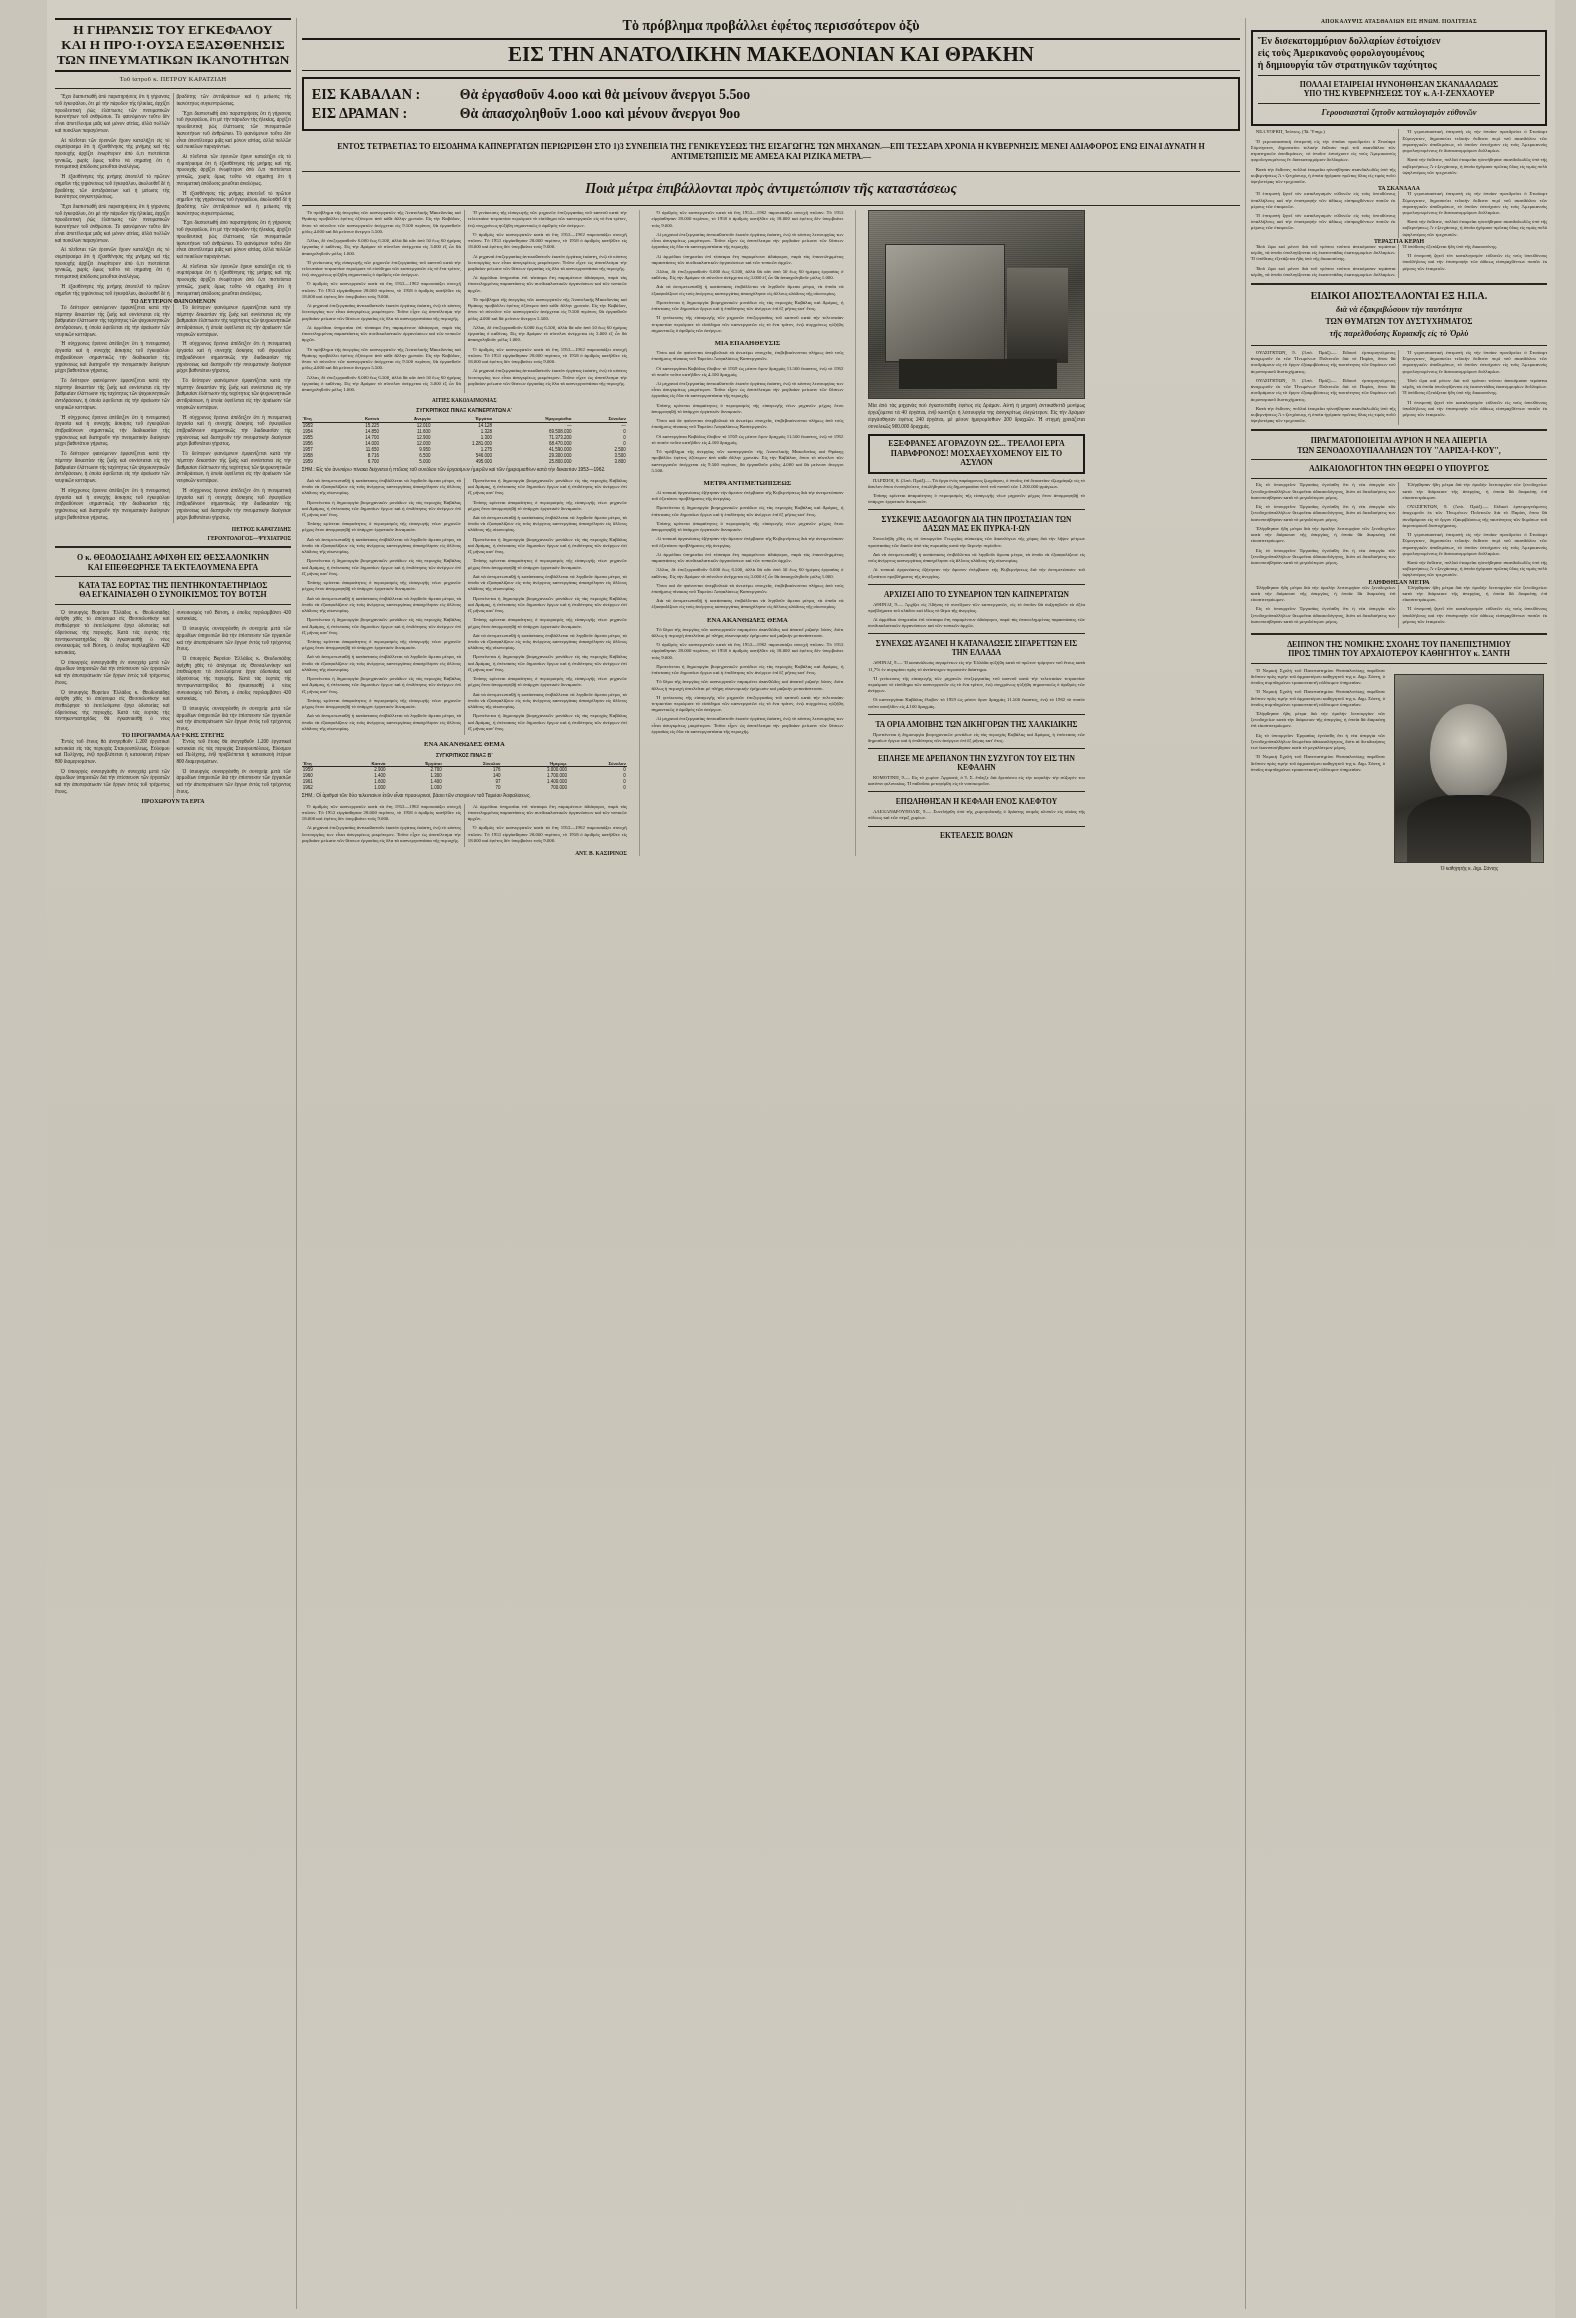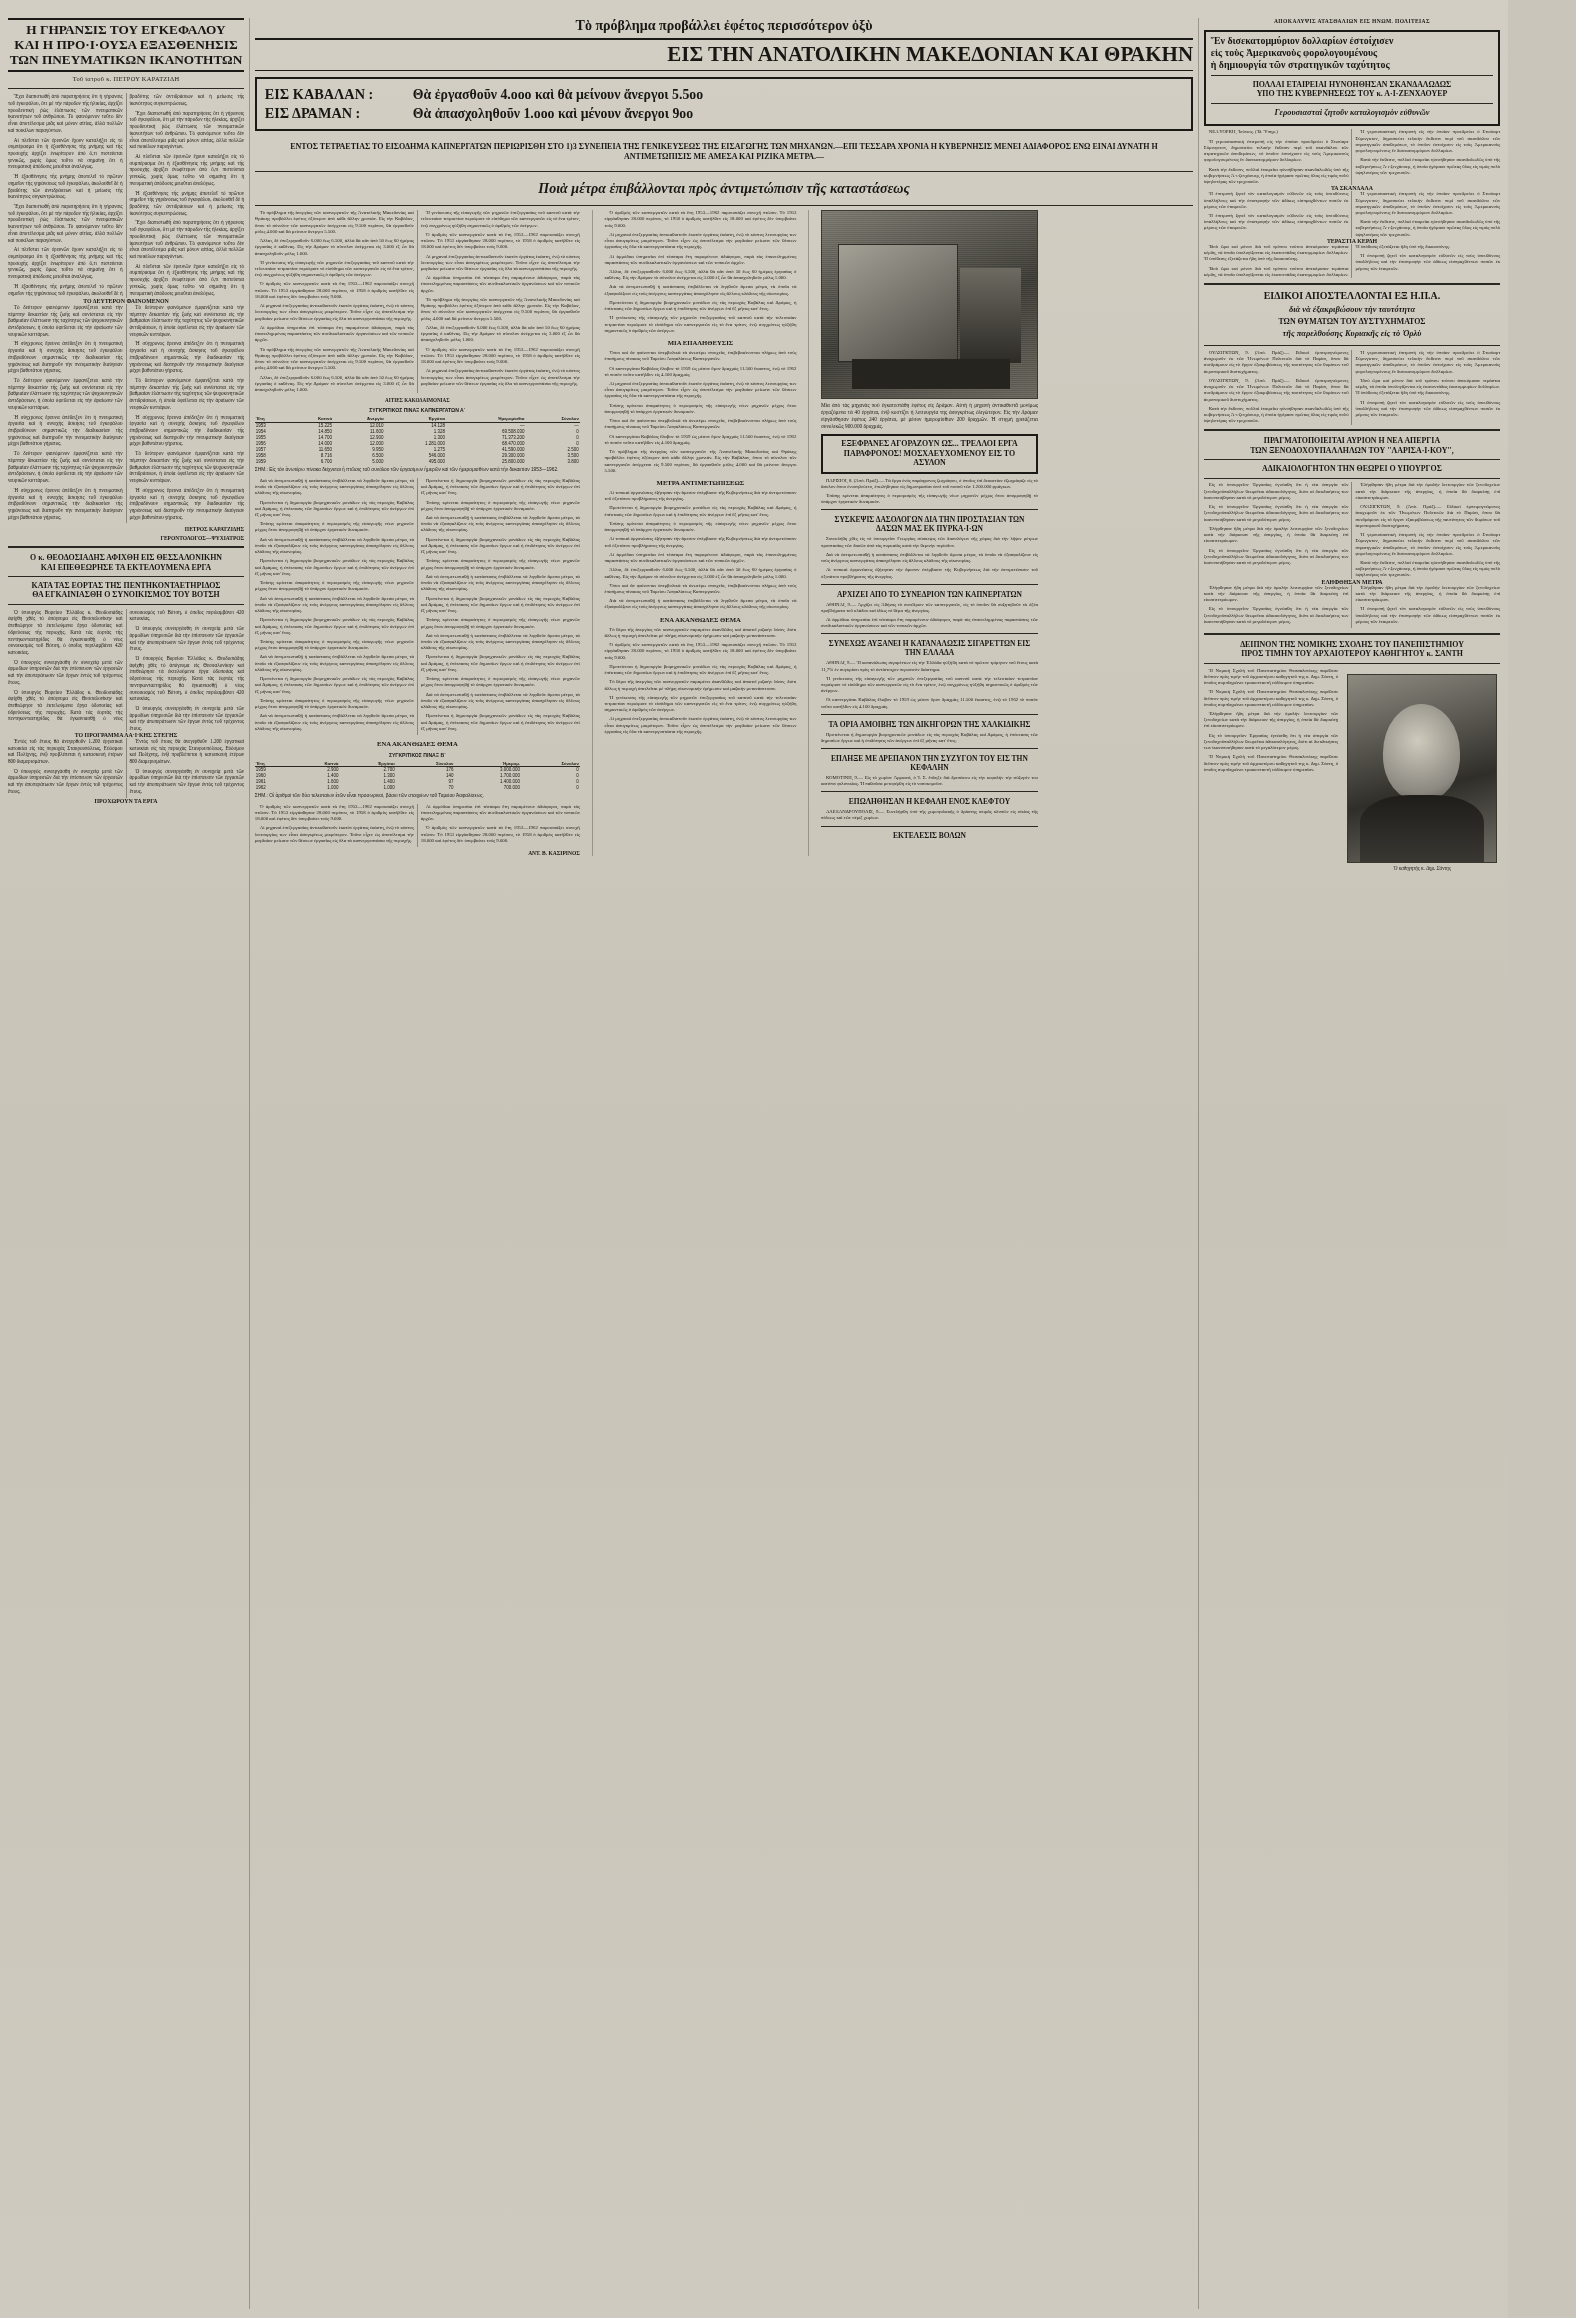--- a/index.html
+++ b/index.html
@@ -1,38 +1,38 @@
 <!DOCTYPE html>
 <html><head>
 <meta charset="utf-8">
 <style>
   html,body{margin:0;padding:0;background:#c9c5ba;}
   body{width:1576px;height:2319px;font-family:"Liberation Serif",serif;color:#191714;}
-  .page{position:relative;width:1508px;height:2319px;background:#d946ef;overflow:hidden;}
+  .page{position:relative;width:1508px;height:2319px;background:#d946ef;overflow:hidden;margin-left:47px;}
   .paper{position:absolute;inset:0;background:linear-gradient(180deg,#d2cec3 0%,#c9c4b8 50%,#cfcabf 100%);}
   .cols{position:absolute;top:17.7px;left:7.9px;right:7.9px;bottom:9.9px;display:flex;gap:0;}
   .rule{width:1px;background:#6e6a60;opacity:.55;margin:0 4.9px;}
   .col{display:flex;flex-direction:column;}
   .c1{width:248px;}
   .c2{width:985px;}
   .c3{width:311px;}
   .hdrbox{border-top:2px solid #1b1a17;border-bottom:2px solid #1b1a17;padding:2px 0;text-align:center;}
   .tiny{font-size:5.1px;line-height:1.32;text-align:justify;hyphens:auto;}
   .tiny p{margin:0 0 3px 0;text-indent:5.9px;}
   .micro{font-size:4.8px;line-height:1.3;text-align:justify;}
   .micro p{margin:0 0 3px 0;text-indent:4.9px;}
   .t1{font-size:13.3px;line-height:1.15;font-weight:bold;}
   .t2{font-size:9.9px;line-height:1.2;font-weight:bold;}
   .t3{font-size:7.9px;line-height:1.2;font-weight:bold;}
   .center{text-align:center;}
   .sep{border-top:1px solid #2a2823;margin:3.9px 0;}
   .sepd{border-top:2px solid #2a2823;margin:4.9px 0;}
   .byline{font-size:6.4px;text-align:center;margin:3.9px 0 2px;letter-spacing:0.3px;}
   .bigtitle{font-size:24.6px;font-weight:bold;text-align:center;line-height:1.08;letter-spacing:-0.3px;}
-  .bigtitle2{font-size:21px;font-weight:bold;text-align:right;line-height:1.1;}
+  .bigtitle2{font-size:21px;font-weight:bold;text-align:center;line-height:1.1;}
   .kicker{font-size:14px;font-weight:bold;text-align:center;margin-bottom:3.9px;}
   .boxline{border:2px solid #1b1a17;padding:4.9px 7.9px;margin:5.9px 0;}
   .cityrow{display:flex;align-items:baseline;font-size:14.3px;font-weight:bold;margin:2px 0;}
   .cityrow .city{width:148px;}
   .cityrow .val{flex:1;font-size:13.8px;}
   .leadpara{font-size:8px;font-weight:bold;text-align:center;line-height:1.25;margin:4.9px 2px;}
   .subhead-ital{font-size:14px;font-weight:bold;text-align:center;font-style:italic;margin:5.9px 0 3.9px;}
   .sub-ital{font-size:8.4px;font-weight:bold;text-align:center;font-style:italic;margin:3px 0;}
   .photo{background:linear-gradient(160deg,#7d7a70,#3b3a34 55%,#6a675d);border:1px solid #3a3830;position:relative;overflow:hidden;}
   .photo .grain{position:absolute;inset:0;background:repeating-linear-gradient(0deg,rgba(255,255,255,.06) 0 1px,rgba(0,0,0,.06) 1px 2px);}

